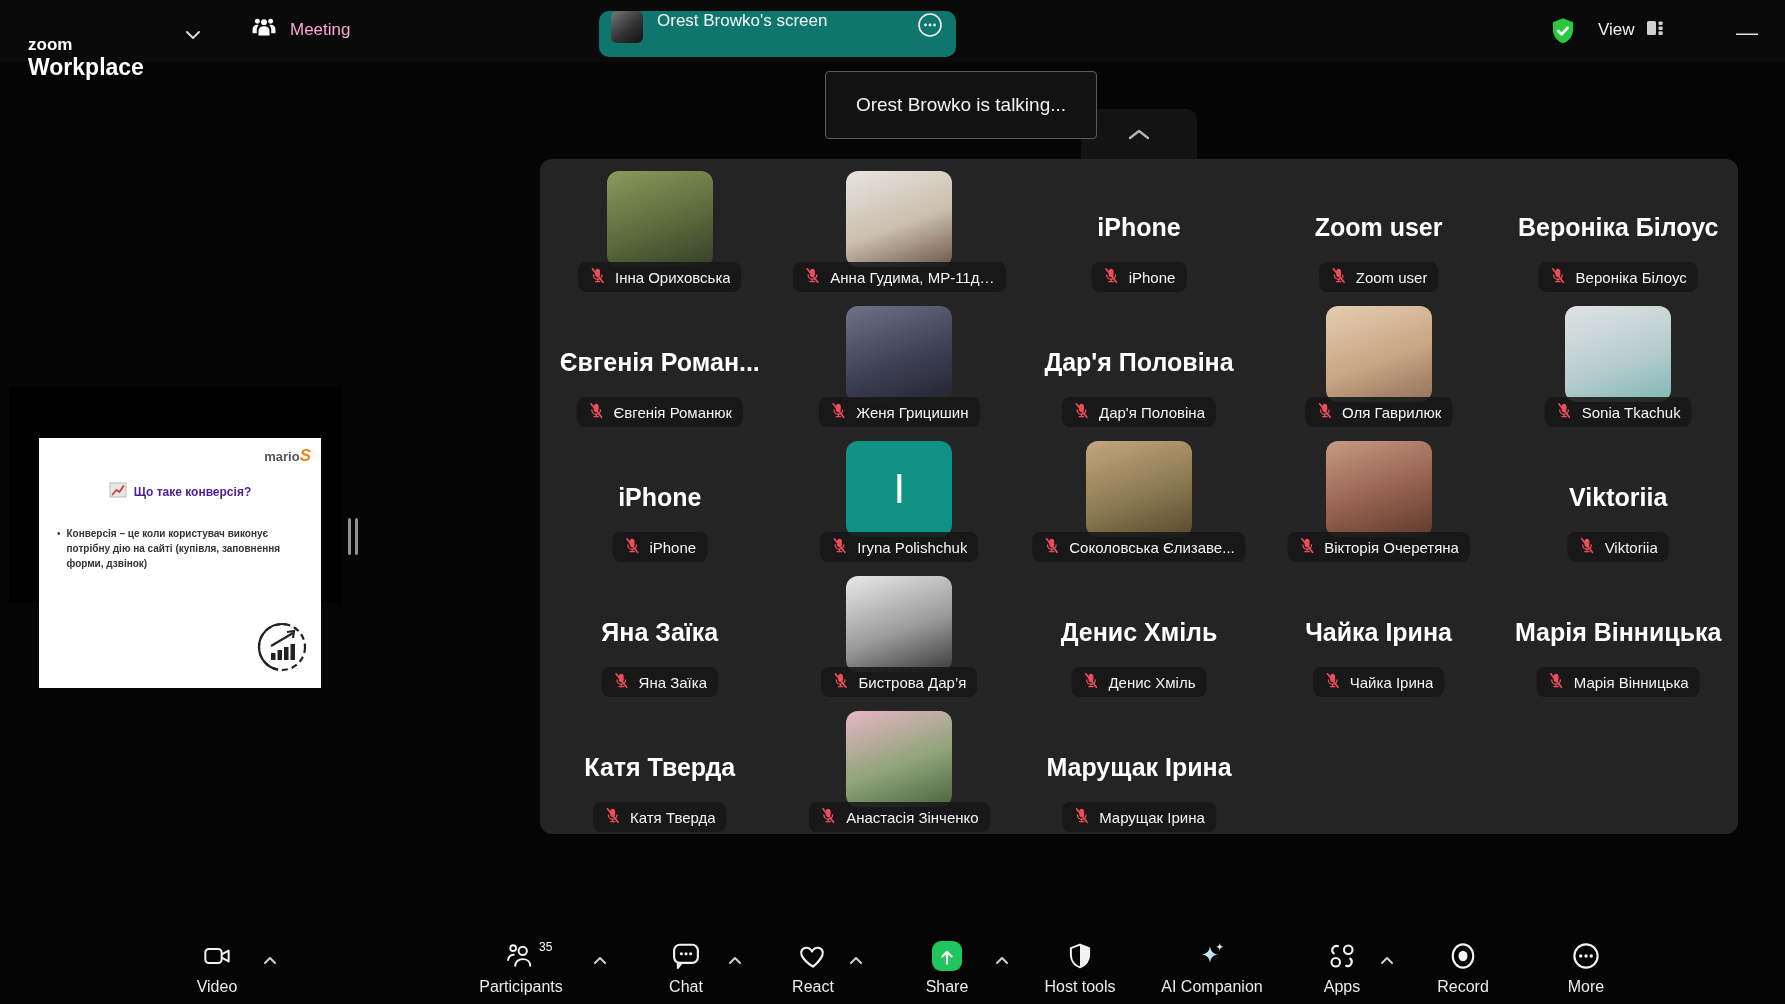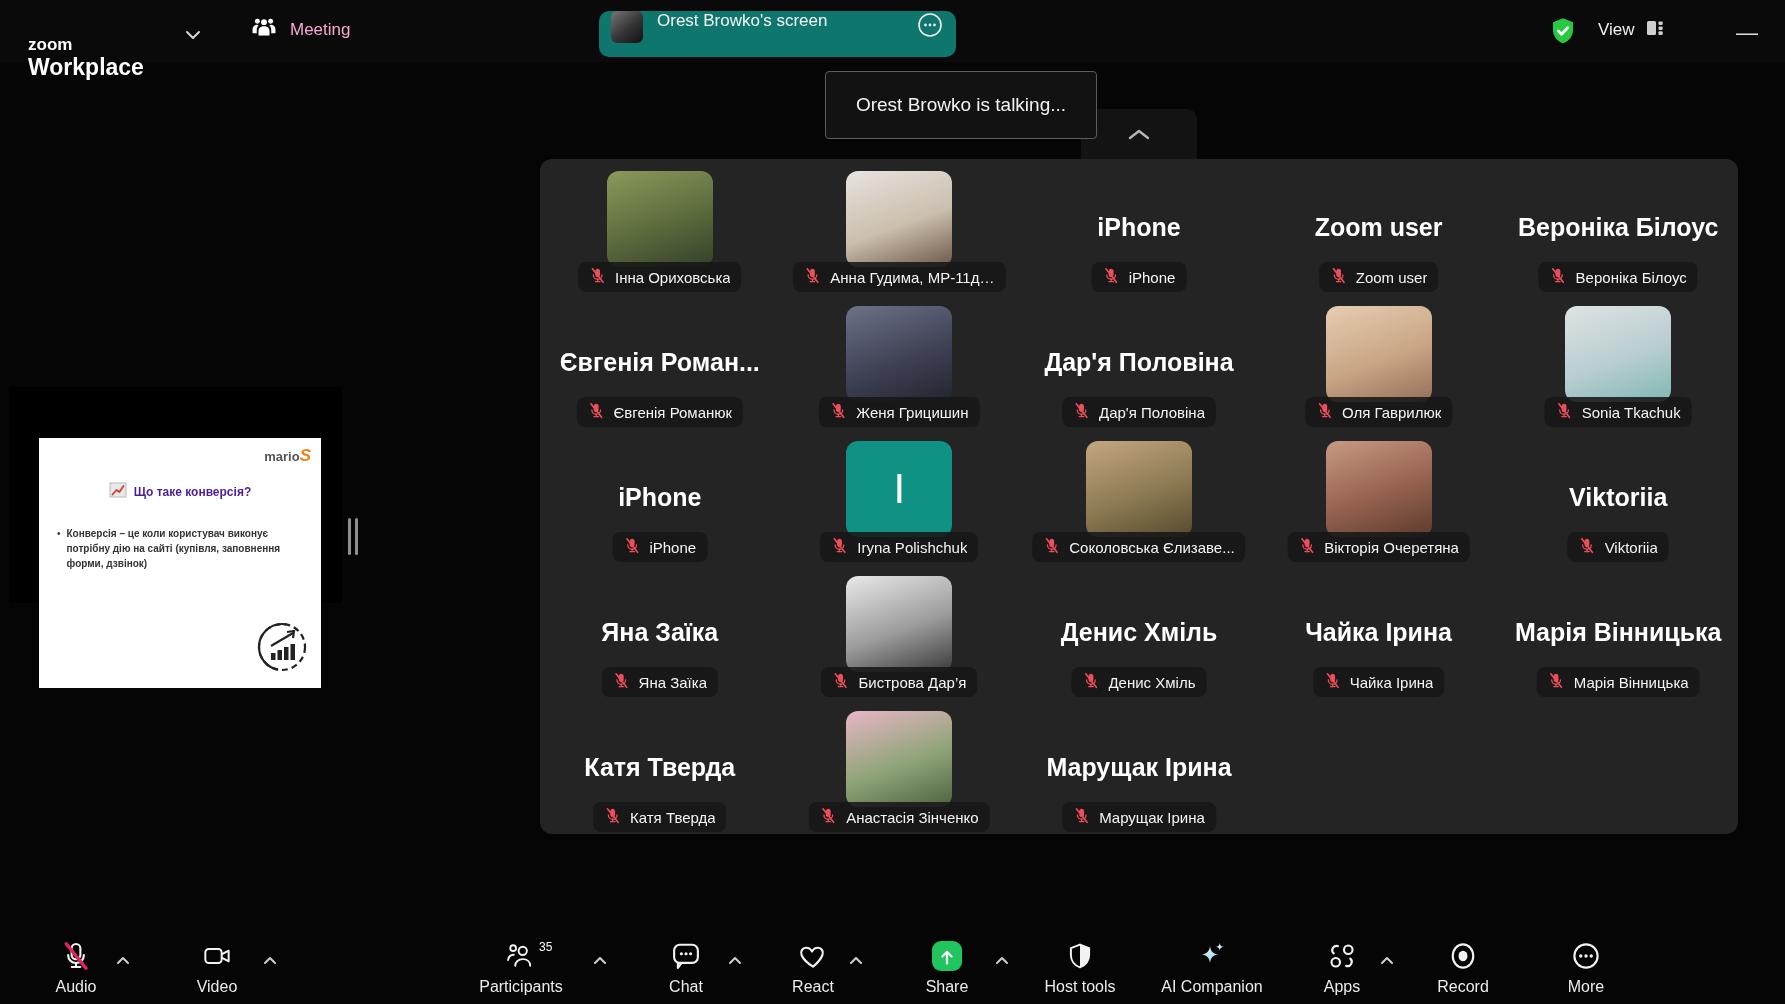--- a/index.html
+++ b/index.html
@@ -603,37 +603,20 @@
       </div>
     </div>
   </div>
   <div class="drag-handle">
       <i></i>
       <i></i>
     </div>
 
   <div class="toolbar">
 
-    <div class="titem ti-audio">
-      <div class="icon-row">
-        <svg width="30" height="30" viewBox="0 0 24 24">
-          <path d="M12 2.4c1.9 0 3.5 1.6 3.5 3.5v5.2c0 1.9-1.6 3.5-3.5 3.5s-3.5-1.6-3.5-3.5V5.9c0-1.9 1.6-3.5 3.5-3.5z" stroke="#f2f2f2" stroke-width="1.7" fill="none"></path>
-          <path d="M5.7 11.3a6.3 6.3 0 0 0 12.6 0" stroke="#f2f2f2" stroke-width="1.7" fill="none" stroke-linecap="round"></path>
-          <line x1="12" y1="17.6" x2="12" y2="20.4" stroke="#f2f2f2" stroke-width="1.7" stroke-linecap="round"></line>
-          <line x1="8.6" y1="20.8" x2="15.4" y2="20.8" stroke="#f2f2f2" stroke-width="1.7" stroke-linecap="round"></line>
-          <line x1="4.2" y1="2.2" x2="20" y2="21.8" stroke="#e0245e" stroke-width="2.8" stroke-linecap="round"></line>
-        </svg>
-      </div>
-      <span class="caret" style="left:calc(50% + 40px)">
-        <svg width="14" height="9" viewBox="0 0 14 9">
-            <path d="M2 7l5-5 5 5" stroke="#cfcfcf" stroke-width="2" fill="none" stroke-linecap="round" stroke-linejoin="round"></path>
-          </svg>
-      </span>
-      <span class="lbl">Audio</span>
-    </div>
 
     <div class="titem ti-video">
       <div class="icon-row">
         <svg width="30" height="28" viewBox="0 0 24 24">
           <rect x="2" y="6" width="14" height="12" rx="3" stroke="#f2f2f2" stroke-width="1.7" fill="none"></rect>
           <path d="M16 13.4l6 3.2V7.4L16 10.6" stroke="#f2f2f2" stroke-width="1.7" fill="none" stroke-linejoin="round"></path>
         </svg>
       </div>
       <span class="caret" style="left:calc(50% + 46px)">
         <svg width="14" height="9" viewBox="0 0 14 9">

